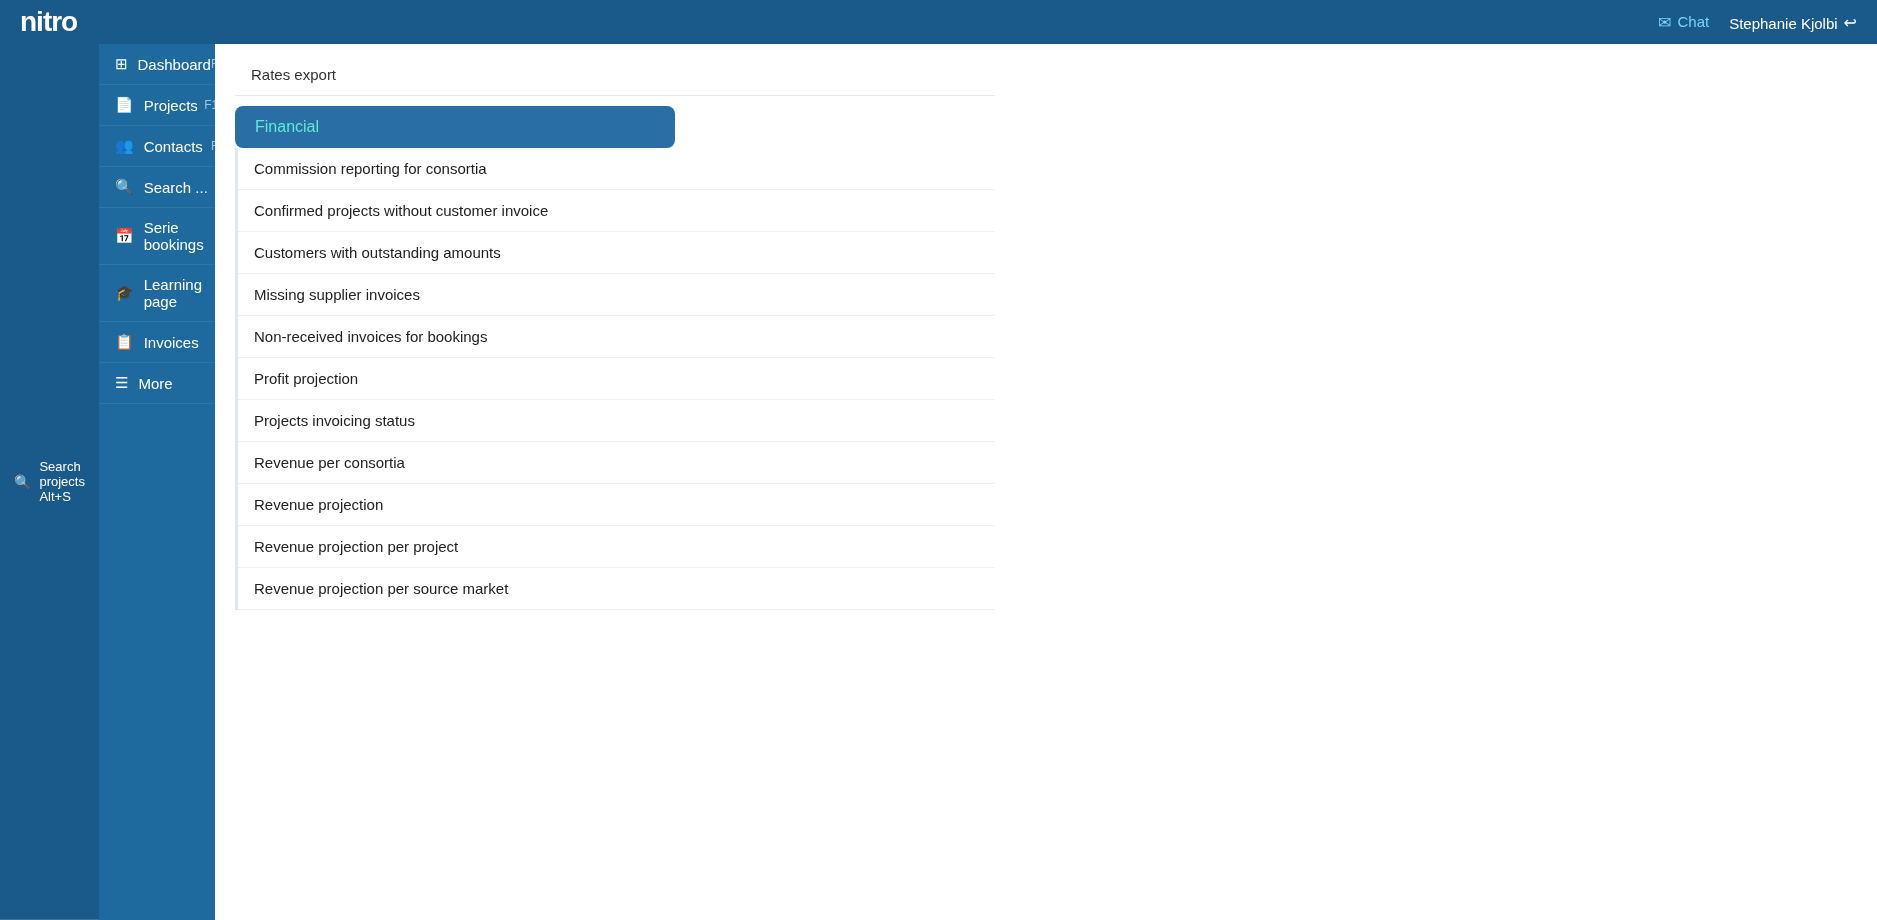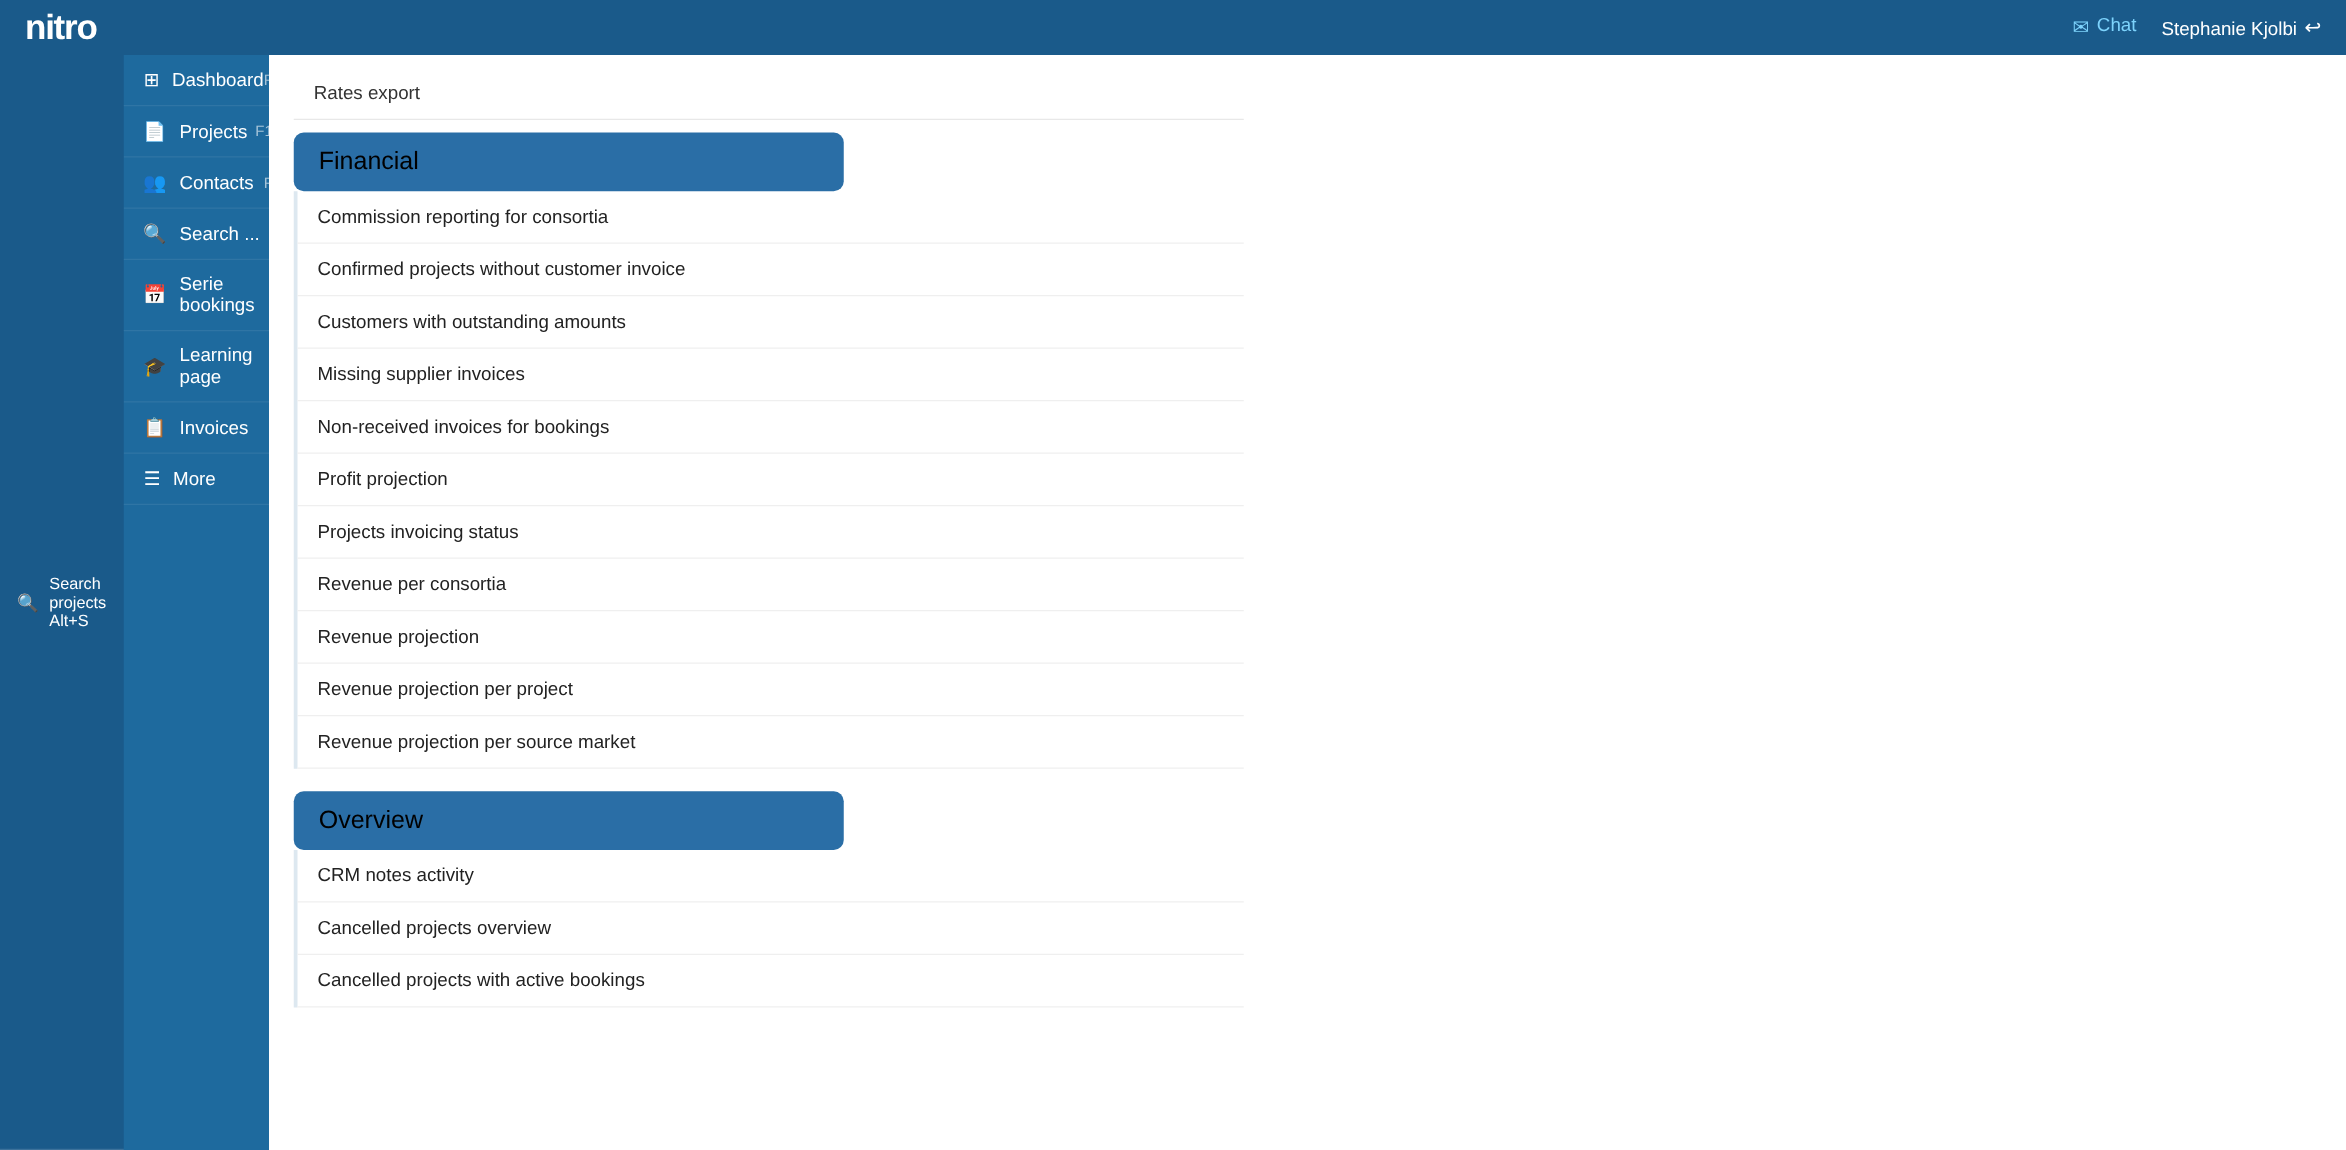--- a/index.html
+++ b/index.html
@@ -133,24 +133,24 @@
       padding: 12px 0 12px 16px;
       font-size: 15px;
       color: #333;
       border-bottom: 1px solid #e8e8e8;
       cursor: pointer;
     }
 
     
     .section-header {
       background: #2a6ea6;
-      color: #000000;
+      color: #5eead4;
       padding: 12px 20px;
       border-radius: 8px;
-      font-size: 20px;
+      font-size: 16px;
       font-weight: 500;
       margin: 10px 0 0 0;
       display: inline-block;
       width: 440px;
     }
 
     
     .menu-item {
       padding: 12px 16px;
       font-size: 15px;
@@ -282,24 +282,16 @@
           <div class="menu-item">Non-received invoices for bookings</div>
           <div class="menu-item">Profit projection</div>
           <div class="menu-item">Projects invoicing status</div>
           <div class="menu-item">Revenue per consortia</div>
           <div class="menu-item">Revenue projection</div>
           <div class="menu-item">Revenue projection per project</div>
           <div class="menu-item">Revenue projection per source market</div>
         </div>
       </div>
 
-      <div class="section-block">
-        <div class="section-header">Overview</div>
-        <div class="items-list">
-          <div class="menu-item">CRM notes activity</div>
-          <div class="menu-item">Cancelled projects overview</div>
-          <div class="menu-item">Cancelled projects with active bookings</div>
-        </div>
-      </div>
     </div>
   </div>
 
 </div>
 
 </body></html>

